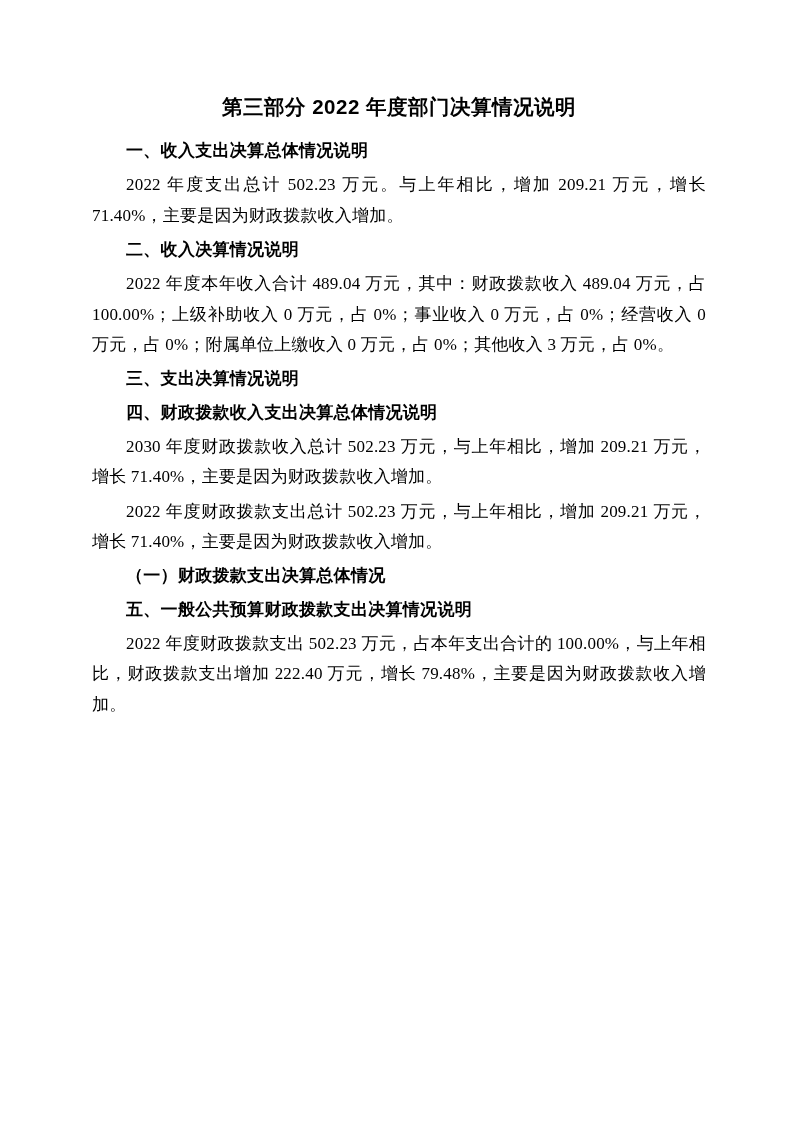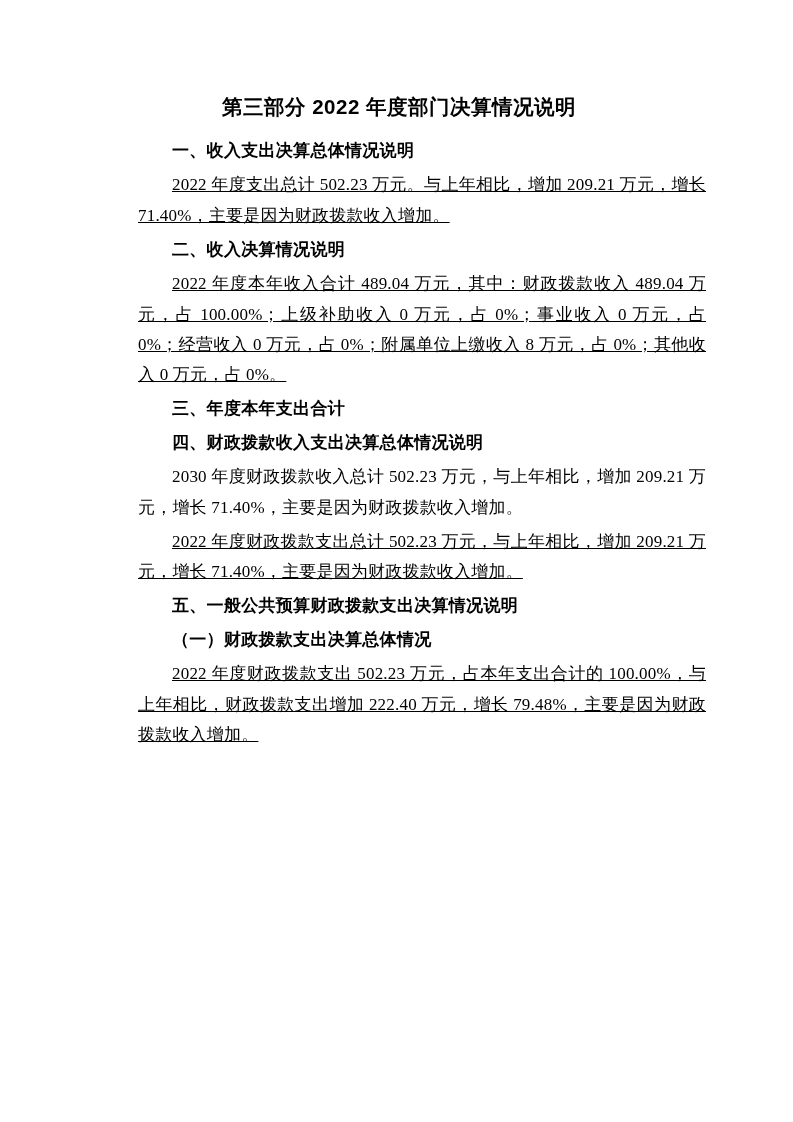--- a/index.html
+++ b/index.html
@@ -44,53 +44,51 @@
     font-size: 17px;
     text-indent: 34px;
     margin: 0 0 4px 0;
     line-height: 1.78;
     text-align: justify;
     text-justify: inter-ideograph;
     letter-spacing: 0.2px;
   }
   .para:last-child {
     margin-bottom: 0;
-    text-decoration: underline;
   }
   .block {
     margin-bottom: 5px;
-    margin-left: 46px;
   }
 </style>
 </head>
 <body>
 
 <div class="page">
 
   <h1 class="doc-title">第三部分 2022 年度部门决算情况说明</h1>
 
   <div class="block">
     <div class="heading">一、收入支出决算总体情况说明</div>
     <p class="para">2022 年度支出总计 502.23 万元。与上年相比，增加 209.21 万元，增长 71.40%，主要是因为财政拨款收入增加。</p>
   </div>
 
   <div class="block">
     <div class="heading">二、收入决算情况说明</div>
-    <p class="para">2022 年度本年收入合计 489.04 万元，其中：财政拨款收入 489.04 万元，占 100.00%；上级补助收入 0 万元，占 0%；事业收入 0 万元，占 0%；经营收入 0 万元，占 0%；附属单位上缴收入 8 万元，占 0%；其他收入 0 万元，占 0%。</p>
+    <p class="para">2022 年度本年收入合计 489.04 万元，其中：财政拨款收入 489.04 万元，占 100.00%；上级补助收入 0 万元，占 0%；事业收入 0 万元，占 0%；经营收入 0 万元，占 0%；附属单位上缴收入 0 万元，占 0%；其他收入 3 万元，占 0%。</p>
   </div>
 
   <div class="block">
-    <div class="heading">三、年度本年支出合计</div>
+    <div class="heading">三、支出决算情况说明</div>
   </div>
 
   <div class="block">
     <div class="heading">四、财政拨款收入支出决算总体情况说明</div>
     <p class="para">2030 年度财政拨款收入总计 502.23 万元，与上年相比，增加 209.21 万元，增长 71.40%，主要是因为财政拨款收入增加。</p>
     <p class="para">2022 年度财政拨款支出总计 502.23 万元，与上年相比，增加 209.21 万元，增长 71.40%，主要是因为财政拨款收入增加。</p>
   </div>
 
   <div class="block">
+    <div class="heading">（一）财政拨款支出决算总体情况</div>
     <div class="heading">五、一般公共预算财政拨款支出决算情况说明</div>
-    <div class="heading">（一）财政拨款支出决算总体情况</div>
     <p class="para">2022 年度财政拨款支出 502.23 万元，占本年支出合计的 100.00%，与上年相比，财政拨款支出增加 222.40 万元，增长 79.48%，主要是因为财政拨款收入增加。</p>
   </div>
 
 </div>
 
 </body></html>

